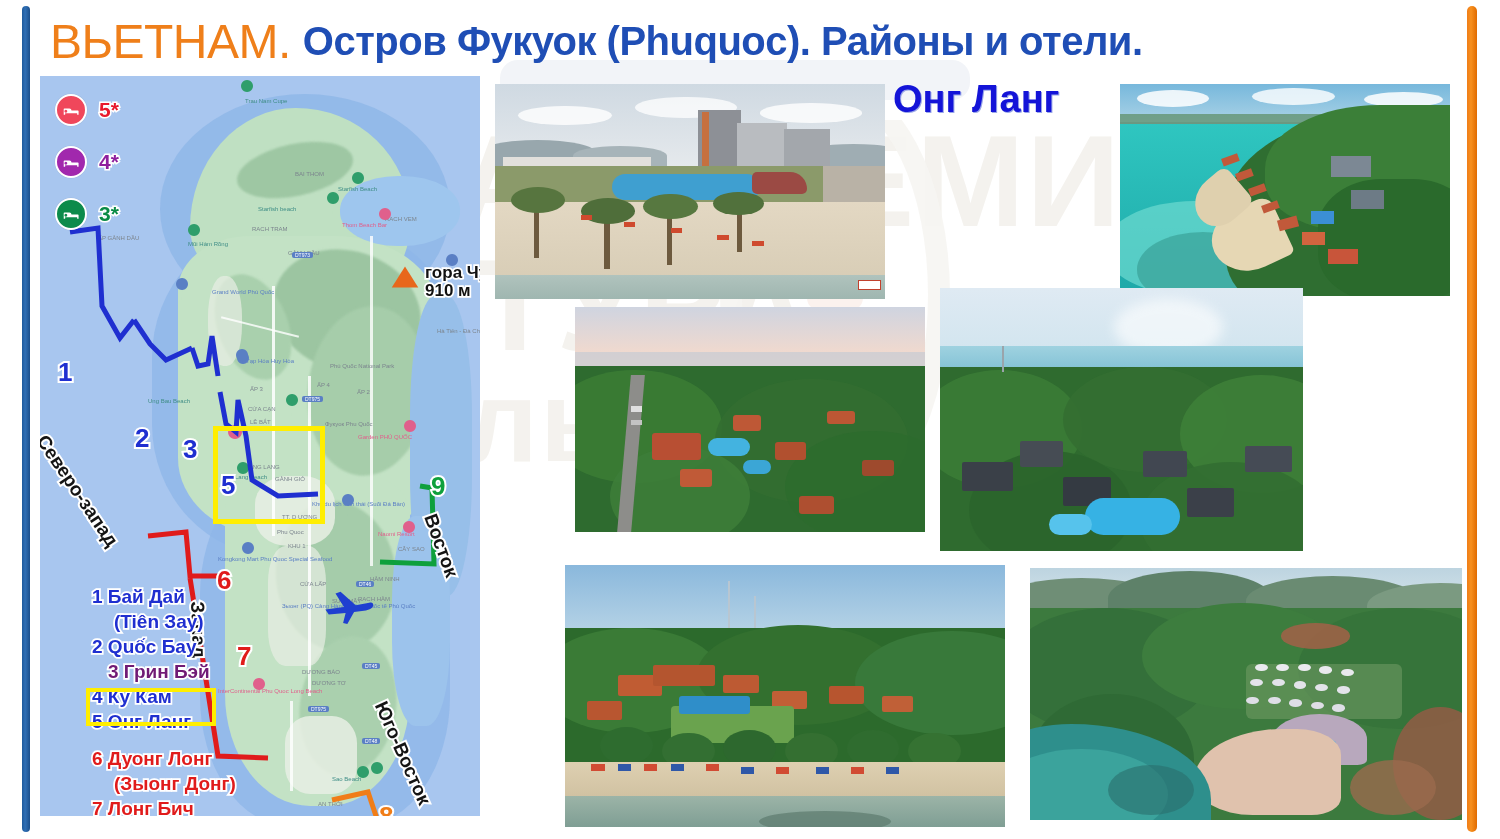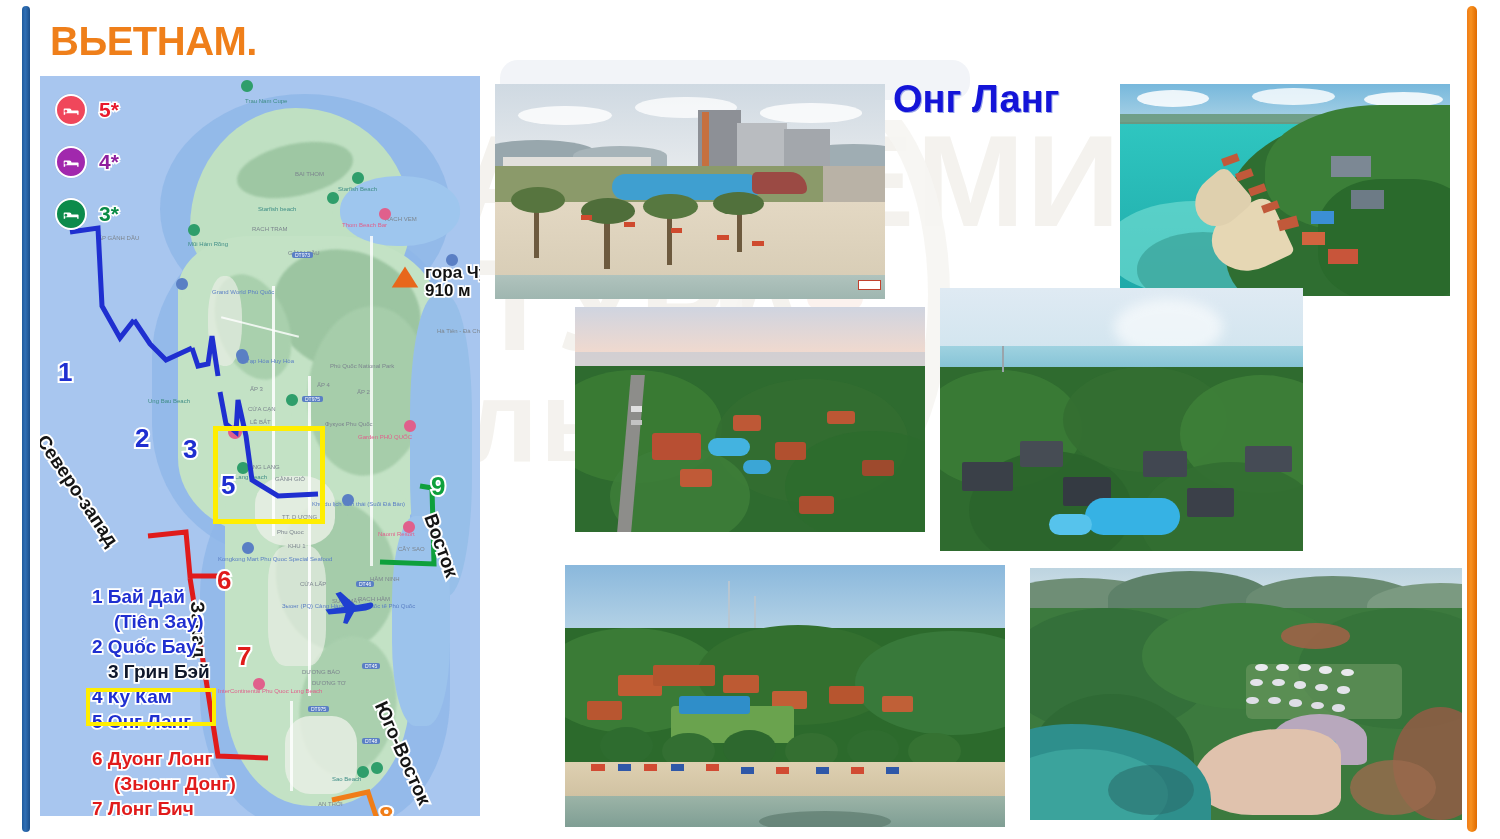--- a/index.html
+++ b/index.html
@@ -21,21 +21,21 @@
     background:linear-gradient(to right,#f07d18,#f7901e 40%,#e06b00);
     border-radius:6px;
   }
 
   
   #title-bar {
     position:absolute; left:50px; top:16px; height:50px;
     display:flex; align-items:center; white-space:nowrap;
   }
   #title-vietnam {
-    color:#ef7f1a; font-size:40px; font-weight:bold; letter-spacing:-0.5px;
+    color:#ef7f1a; font-size:48px; font-weight:normal; letter-spacing:-0.5px;
   }
   #title-rest {
     color:#1f4eb5; font-size:40px; font-weight:bold; margin-left:12px;
     letter-spacing:-0.5px;
   }
 
   
   #photo-backdrop {
     position:absolute; left:500px; top:60px; width:470px; height:40px;
     background:#f2f4f8; border-radius:18px;
@@ -206,20 +206,21 @@
 </head>
 <body>
 
 <div id="left-rail"></div>
 <div id="right-rail"></div>
 
 <div id="photo-backdrop"></div>
 
 <div id="title-bar">
   <span id="title-vietnam">ВЬЕТНАМ.</span>
+  <span id="title-rest">Остров Фукуок (Phuquoc). Районы и отели.</span>
 </div>
 
 <div id="watermark">
   <div class="wm-line" id="wm1">АКАДЕМИЯ</div>
   <div class="wm-line" id="wm2">ТУРА</div>
   <div class="wm-line" id="wm3">льно</div>
   <div id="wm-ring"></div>
   <div id="wm-figure"></div>
   <div id="wm-head"></div>
 </div>
@@ -407,21 +408,21 @@
     </div>
     <span class="legend-text" style="color:#0a8a45;">3*</span>
   </div>
 
   <div id="map-highlight"></div>
 
   <div id="district-list">
     <div class="dist-item" style="color:#1f2fd0;"><span>1</span> <span>Бай Дай</span></div>
     <div class="dist-item" style="color:#1f2fd0; margin-left:22px;">(Tiên Зау)</div>
     <div class="dist-item" style="color:#1f2fd0;"><span>2</span> <span>Quốc Бау</span></div>
-    <div class="dist-item" style="color:#0f172a;padding-left:16px;"><span>3</span> <span>Грин Бэй</span></div>
+    <div class="dist-item" style="color:#701a75;padding-left:16px;"><span>3</span> <span>Грин Бэй</span></div>
     <div class="dist-item" style="color:#1f2fd0;"><span>4</span> <span>Ку Кам</span></div>
     <div class="dist-item" style="color:#1f2fd0;"><span>5</span> <span>Онг Ланг</span></div>
     <div class="dist-gap"></div>
     <div class="dist-item" style="color:#e01b1b;"><span>6</span> <span>Дуонг Лонг</span></div>
     <div class="dist-item" style="color:#e01b1b; margin-left:22px;">(Зыонг Донг)</div>
     <div class="dist-item" style="color:#e01b1b;"><span>7</span> <span>Лонг Бич</span></div>
 
   </div>
 
   <div id="list-highlight"></div>

